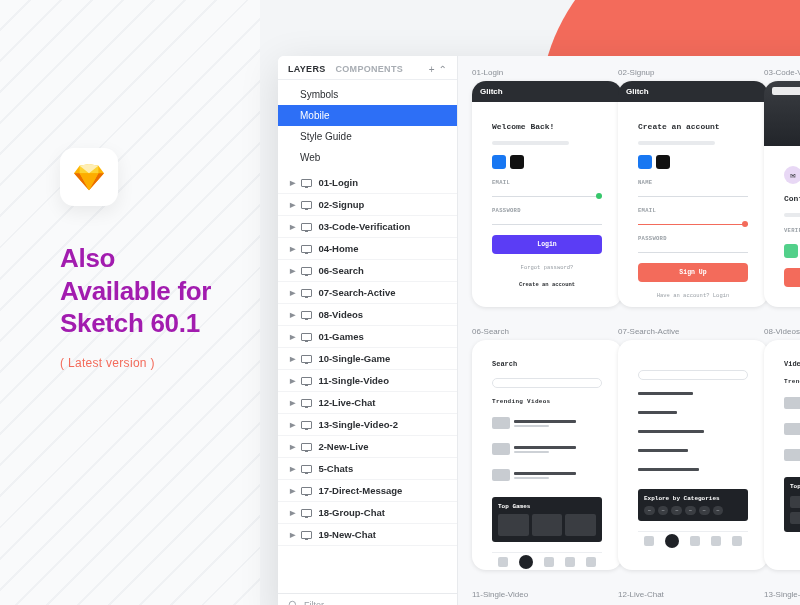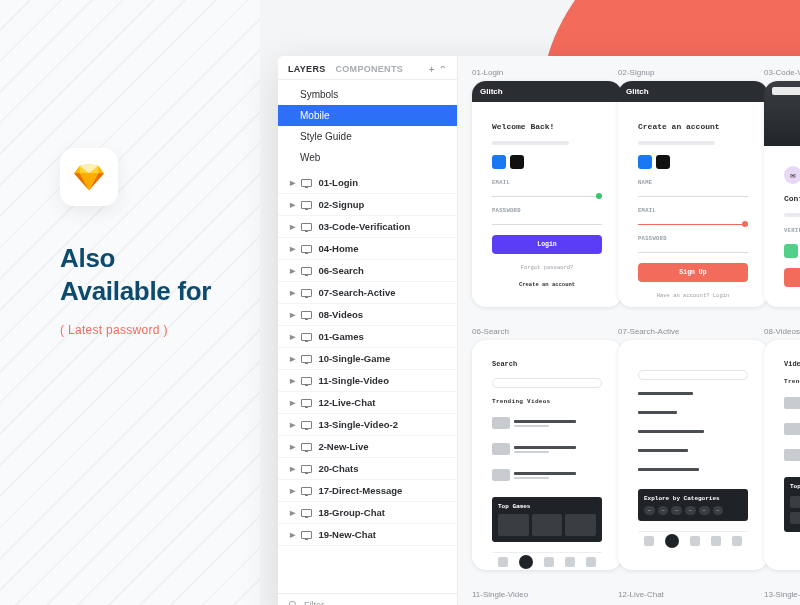--- a/index.html
+++ b/index.html
@@ -26,21 +26,21 @@
   position: absolute; left: 60px; top: 148px; width: 210px; z-index: 2;
 }
 .hero-icon {
   width: 58px; height: 58px; background: #fff; border-radius: 14px;
   box-shadow: 0 6px 18px rgba(0,0,0,.07);
   display: flex; align-items: center; justify-content: center;
   margin-bottom: 36px;
 }
 .hero-icon svg { width: 30px; height: 30px; }
 .hero-title {
-  font-size: 26px; font-weight: 700; color: #0c4a6e; line-height: 1.25;
+  font-size: 26px; font-weight: 700; color: #a21caf; line-height: 1.25;
   letter-spacing: -.3px;
 }
 .hero-sub {
   margin-top: 16px; font-size: 12px; color: #f36b5b; letter-spacing: .3px;
 }
 .app-window {
   position: absolute; left: 278px; top: 56px;
   width: 720px; height: 560px;
   background: #fff;
   border-radius: 6px 0 0 0;
@@ -165,22 +165,23 @@
         <path fill="#fdb300" d="M6 4 L26 4 L32 12 L16 30 L0 12 Z"></path>
         <path fill="#ea6c00" d="M0 12 L16 30 L6 12 Z M32 12 L16 30 L26 12 Z"></path>
         <path fill="#fdd231" d="M6 4 L16 2 L26 4 L26 12 L6 12 Z"></path>
         <path fill="#fdad00" d="M6 12 L26 12 L16 30 Z"></path>
         <path fill="#feeeb7" d="M6 4 L16 12 L26 4 L16 2 Z"></path>
       </svg>
   </div>
   <div class="hero-title">
     <span>Also</span><br>
     <span>Available for</span><br>
+    <span>Sketch 60.1</span>
   </div>
-  <div class="hero-sub">( Latest password )</div>
+  <div class="hero-sub">( Latest version )</div>
 </div>
 
 <div class="app-window">
   <div class="sidebar">
     <div class="sidebar-tabs">
       <span class="tab active">LAYERS</span>
       <span class="tab">COMPONENTS</span>
       <span class="spacer"></span>
       <span class="ctl">+</span>
       <span class="ctl">⌃</span>
@@ -253,21 +254,21 @@
           <span>13-Single-Video-2</span>
         </div>
       <div class="artboard-row">
           <span class="tri">▶</span>
           <span class="ab-icon"></span>
           <span>2-New-Live</span>
         </div>
       <div class="artboard-row">
           <span class="tri">▶</span>
           <span class="ab-icon"></span>
-          <span>20-Chats</span>
+          <span>5-Chats</span>
         </div>
       <div class="artboard-row">
           <span class="tri">▶</span>
           <span class="ab-icon"></span>
           <span>17-Direct-Message</span>
         </div>
       <div class="artboard-row">
           <span class="tri">▶</span>
           <span class="ab-icon"></span>
           <span>18-Group-Chat</span>

